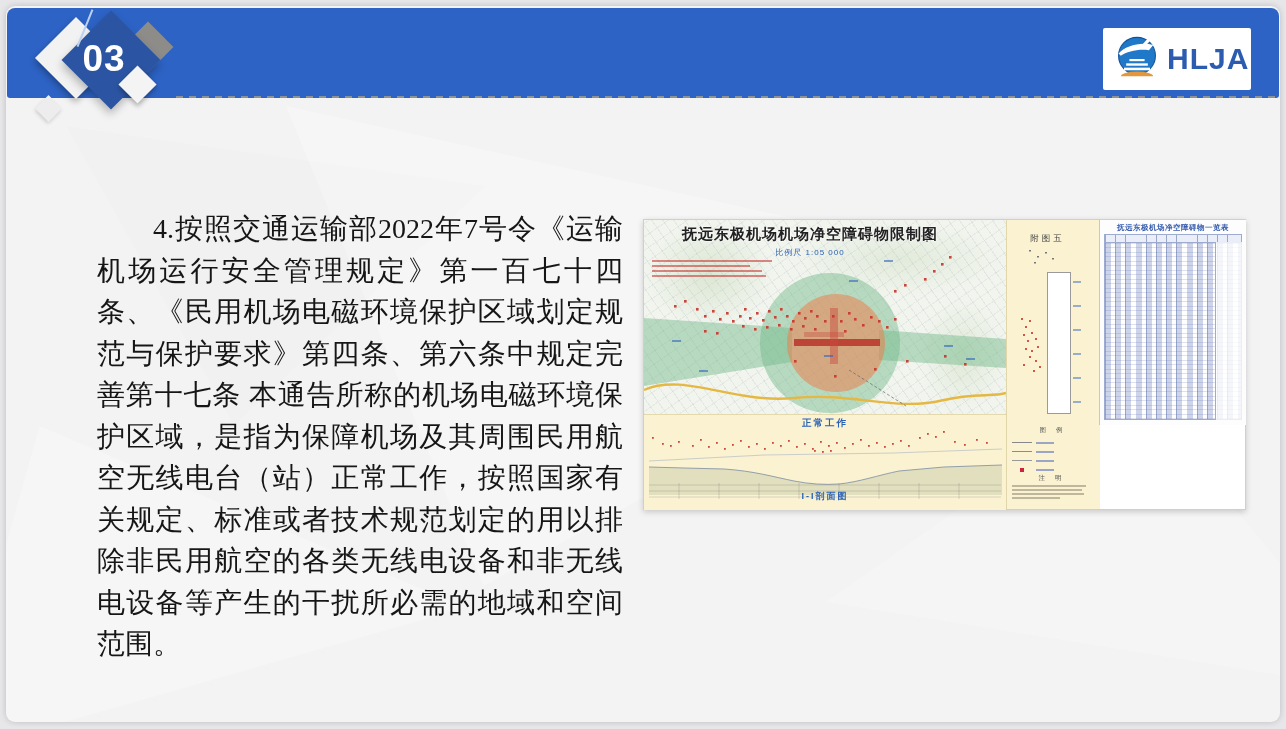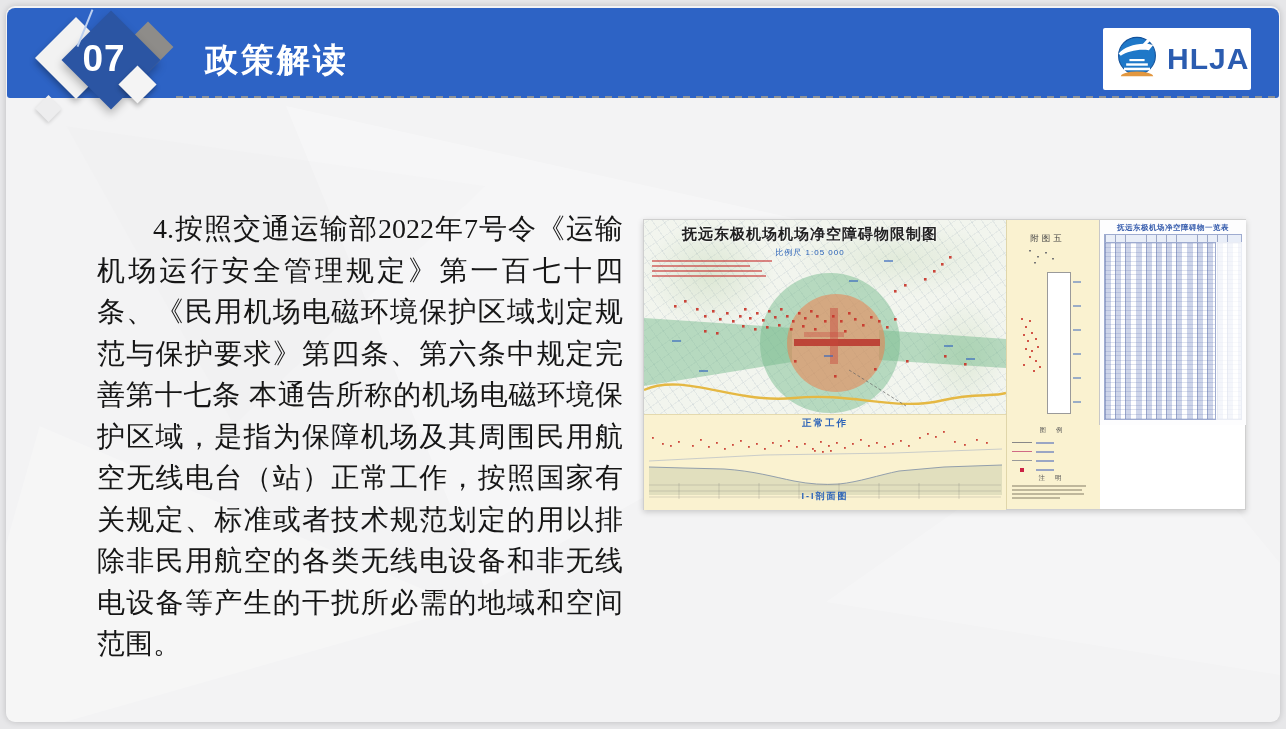--- a/index.html
+++ b/index.html
@@ -70,22 +70,21 @@
 
     <div id="headerbar"></div>
     <div id="dash-line"></div>
 
     <div class="diamond" style="left:41px;top:23px;width:58px;height:58px;background:#f2f2f2;box-shadow:2px 3px 6px rgba(0,0,0,.3);"></div>
     <div class="diamond" style="left:124px;top:23px;width:36px;height:36px;background:#8e8c89;"></div>
     <div class="diamond" style="left:70px;top:19px;width:70px;height:70px;background:#2b55a3;box-shadow:3px 4px 8px rgba(0,0,0,.25);"></div>
     <div class="diamond" style="left:118px;top:65px;width:27px;height:27px;background:#f4f4f4;box-shadow:2px 2px 5px rgba(0,0,0,.3);"></div>
     <div class="diamond" style="left:33px;top:93px;width:19px;height:19px;background:#ededee;box-shadow:1px 2px 4px rgba(0,0,0,.15);"></div>
     <div style="position:absolute;left:78px;top:2px;width:1.5px;height:40px;background:#bcd0f0;transform:rotate(22deg);"></div>
-    <div id="sec-num">07</div>
-    <div id="slide-title">政策解读</div>
+    <div id="sec-num">03</div>
 
     <div id="logo">
       <svg width="52" height="52" viewBox="0 0 48 48" style="margin-left:8px;">
         <circle cx="24" cy="21" r="17" fill="#1f78c8"></circle>
         <circle cx="24" cy="21" r="17" fill="none" stroke="#14529b" stroke-width="1"></circle>
         <path d="M7 19 C 13 12, 27 8, 39 11 L 35 16 C 26 14.5, 15 17, 9 21 Z" fill="#ffffff"></path>
         <path d="M29 10.5 l4.5 -5 3 1.2 -4.5 5 z" fill="#ffffff"></path>
         <rect x="17" y="24" width="14" height="2" fill="#ffffff"></rect>
         <rect x="14" y="28" width="20" height="2.2" fill="#ffffff"></rect>
         <rect x="12" y="32" width="24" height="2.4" fill="#ffffff"></rect>

